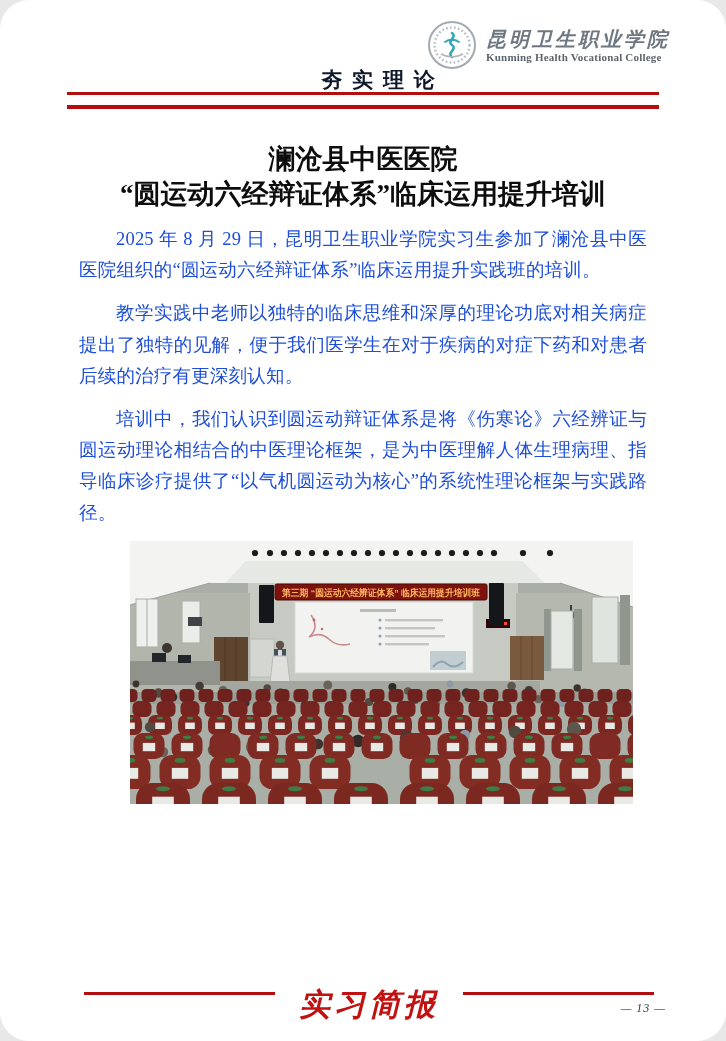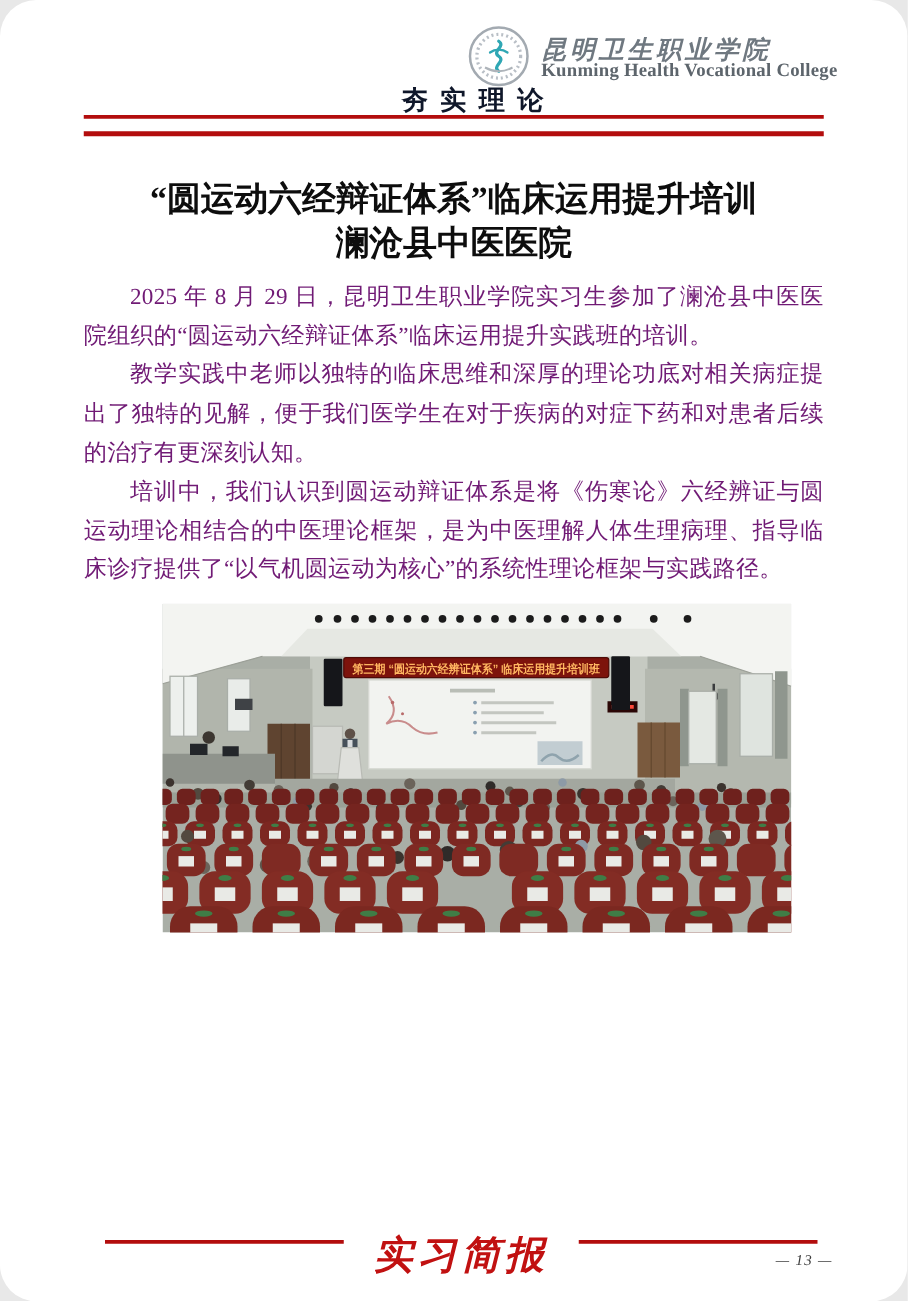--- a/index.html
+++ b/index.html
@@ -15,21 +15,21 @@
     display:flex;align-items:center;gap:9px;
   }
   .brand .logo{width:50px;height:50px;flex:0 0 auto;}
   .brand-text{display:flex;flex-direction:column;align-items:flex-start;}
   .brand-cn{
     font-size:20px;font-weight:bold;font-style:italic;
     color:#6f7880;letter-spacing:3px;line-height:24px;
     font-family:"DejaVu Serif","Liberation Serif",serif;
   }
   .brand-en{
-    font-size:15px;color:#5d656c;letter-spacing:.2px;line-height:13px;
+    font-size:11px;color:#5d656c;letter-spacing:.2px;line-height:13px;
     font-family:"Liberation Serif",serif;font-weight:bold;
   }
   .section-title{
     position:absolute;top:66px;left:0;width:100%;
     text-align:center;font-size:21px;font-weight:bold;color:#0f172a;
     letter-spacing:2px;
     font-family:"Liberation Sans","DejaVu Sans",sans-serif;
     padding-left:16px;
   }
   .double-rule{
@@ -38,22 +38,22 @@
   }
   
   .article{position:absolute;top:142px;left:67px;width:592px;}
   .article-title{
     margin:0;text-align:center;color:#0d0d0d;
     font-size:27px;line-height:35px;font-weight:bold;
     font-family:"Liberation Serif","DejaVu Serif",serif;
   }
   .article-title span{display:block;}
   .body-para{
-    margin:0;text-indent:2em;text-align:justify;
-    font-size:18.5px;line-height:31.2px;color:#701a75;letter-spacing:.2px;
+    margin:12px;text-indent:2em;text-align:justify;
+    font-size:18.5px;line-height:31.2px;color:#1d4ed8;letter-spacing:.2px;
   }
   .body-copy{margin-top:11px;}
   
   .photo{
     margin:10px 0 0 63px;width:503px;height:263px;
     display:block;
   }
   .photo svg{display:block;width:503px;height:263px;}
   
   .footer{
@@ -91,22 +91,22 @@
       <div class="brand-cn">昆明卫生职业学院</div>
       <div class="brand-en">Kunming Health Vocational College</div>
     </div>
   </div>
 
   <div class="section-title">夯 实 理 论</div>
   <div class="double-rule"></div>
 
   <div class="article">
     <h1 class="article-title">
+      <span>澜沧县中医医院</span>
       <span>“圆运动六经辩证体系”临床运用提升培训</span>
-      <span>澜沧县中医医院</span>
     </h1>
     <div class="body-copy">
       <p class="body-para">2025 年 8 月 29 日，昆明卫生职业学院实习生参加了澜沧县中医医院组织的“圆运动六经辩证体系”临床运用提升实践班的培训。</p>
       <p class="body-para">教学实践中老师以独特的临床思维和深厚的理论功底对相关病症提出了独特的见解，便于我们医学生在对于疾病的对症下药和对患者后续的治疗有更深刻认知。</p>
       <p class="body-para">培训中，我们认识到圆运动辩证体系是将《伤寒论》六经辨证与圆运动理论相结合的中医理论框架，是为中医理解人体生理病理、指导临床诊疗提供了“以气机圆运动为核心”的系统性理论框架与实践路径。</p>
     </div>
 
     <figure class="photo">
       <svg id="hall-scene" viewBox="0 0 503 263" preserveAspectRatio="none">
 

